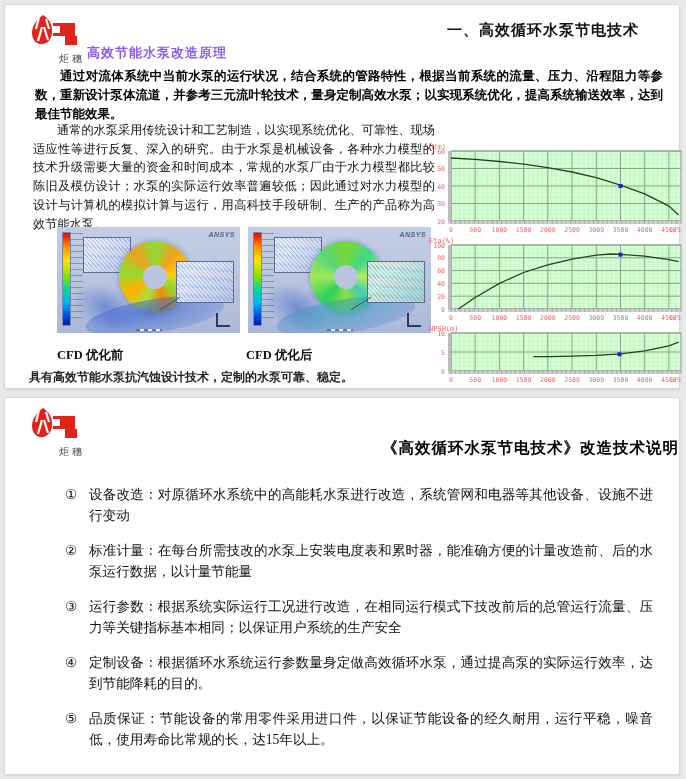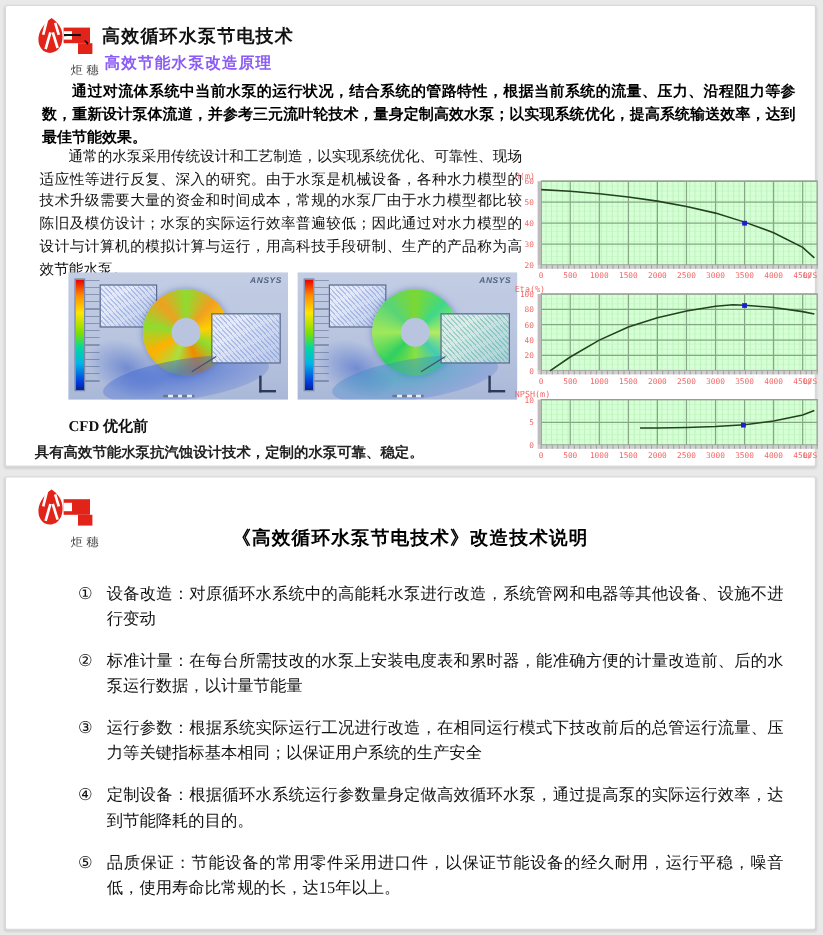--- a/index.html
+++ b/index.html
@@ -18,22 +18,22 @@
   #card1{top:4px;height:385px;}
   #card2{top:397px;height:378px;}
 
   
   .logo{position:absolute;left:22px;top:8px;width:58px;text-align:right;}
   .logo svg{display:block;margin:0 auto;}
   .logo .brand{font-size:10px;color:#444;letter-spacing:3px;margin-top:-1px;
     font-family:"Liberation Serif",serif;}
 
   
-  .s1-title{position:absolute;left:0;right:40px;top:16px;text-align:left;
-    font-size:15px;font-weight:bold;color:#111;letter-spacing:1px;padding-left:48px;}
+  .s1-title{position:absolute;left:0;right:40px;top:16px;text-align:right;
+    font-size:15px;font-weight:bold;color:#111;letter-spacing:1px;}
   .s1-subtitle{position:absolute;left:82px;top:39px;font-size:13px;font-weight:bold;
     color:#8b5cf6;letter-spacing:1px;}
   .s1-intro{position:absolute;left:30px;top:62px;width:628px;
     font-family:"Liberation Serif",serif;font-size:12.5px;font-weight:bold;
     line-height:19px;color:#000;text-indent:25px;text-align:justify;}
   .s1-body{position:absolute;left:28px;top:116px;width:402px;
     font-family:"Liberation Serif",serif;font-size:12.2px;line-height:18.7px;
     color:#111;text-indent:24px;text-align:justify;}
 
   
@@ -81,21 +81,21 @@
   .cfd-captions{position:absolute;left:52px;top:342px;width:378px;display:flex;}
   .cfd-captions div{flex:1;font-family:"Liberation Serif",serif;
     font-size:12.5px;font-weight:bold;color:#111;}
   .s1-footer{position:absolute;left:24px;top:364px;font-size:12px;font-weight:600;color:#222;}
 
   
   .charts{position:absolute;left:424px;top:136px;width:256px;}
   .charts svg{display:block;}
 
   
-  .s2-title{position:absolute;left:0;right:0;top:40px;text-align:center;
+  .s2-title{position:absolute;left:0;right:0;top:40px;text-align:right;
     font-family:"Liberation Serif",serif;font-size:15.5px;font-weight:bold;color:#000;
     letter-spacing:1px;}
   .s2-items{position:absolute;left:60px;top:86px;width:588px;}
   .s2-item{display:flex;margin-bottom:14px;
     font-family:"Liberation Serif",serif;font-size:13.6px;line-height:21px;color:#111;}
   .s2-item .num{width:24px;flex:0 0 24px;}
   .s2-item .txt{flex:1;text-align:justify;}
 </style>
 </head>
 <body>
@@ -147,20 +147,21 @@
       <div class="tail2"></div>
       <div class="tail"></div>
       <div class="inset r"></div>
       <div class="lead2"></div>
       <div class="triad"></div>
       <div class="scalebar"></div>
     </div>
   </div>
   <div class="cfd-captions">
     <div>CFD 优化前</div>
+    <div>CFD 优化后</div>
   </div>
 
   <div class="s1-footer">具有高效节能水泵抗汽蚀设计技术，定制的水泵可靠、稳定。</div>
 
   <div class="charts" id="charts">
       <svg width="256" height="94">
         <rect x="22" y="10" width="230" height="70" fill="#d6ffd6" stroke="none"></rect>
         <line x1="26" y1="10" x2="26" y2="80" stroke="#b2efb2" stroke-width="0.6"></line>
         <line x1="30.6" y1="10" x2="30.6" y2="80" stroke="#b2efb2" stroke-width="0.6"></line>
         <line x1="35.2" y1="10" x2="35.2" y2="80" stroke="#b2efb2" stroke-width="0.6"></line>

